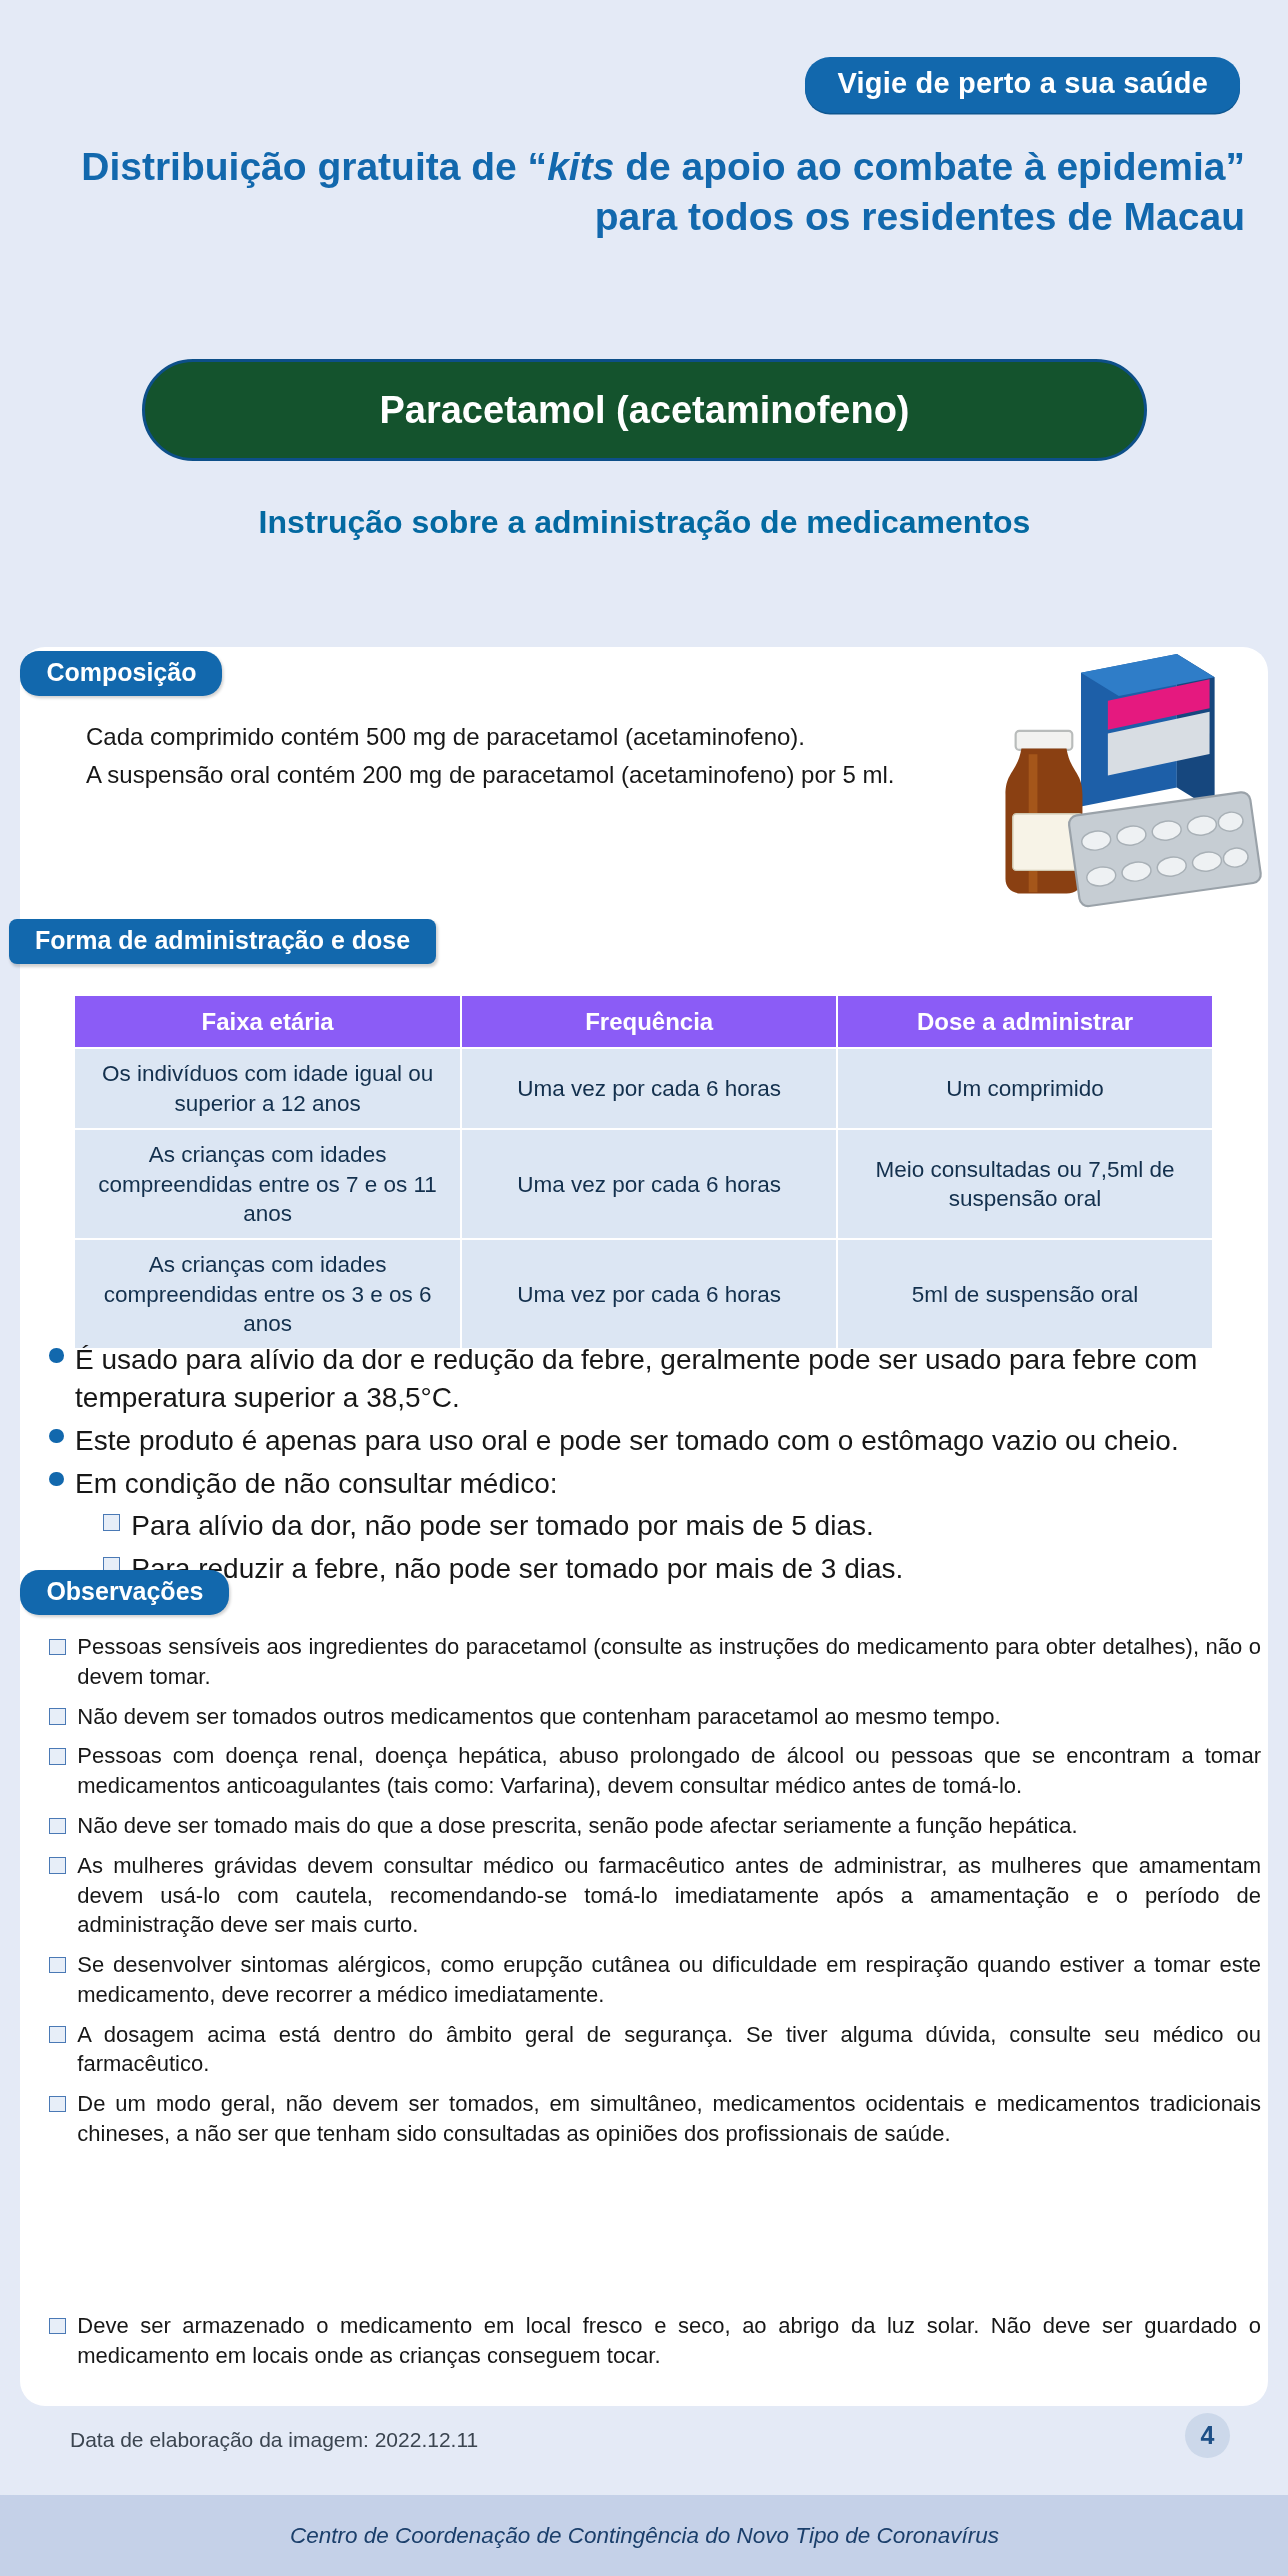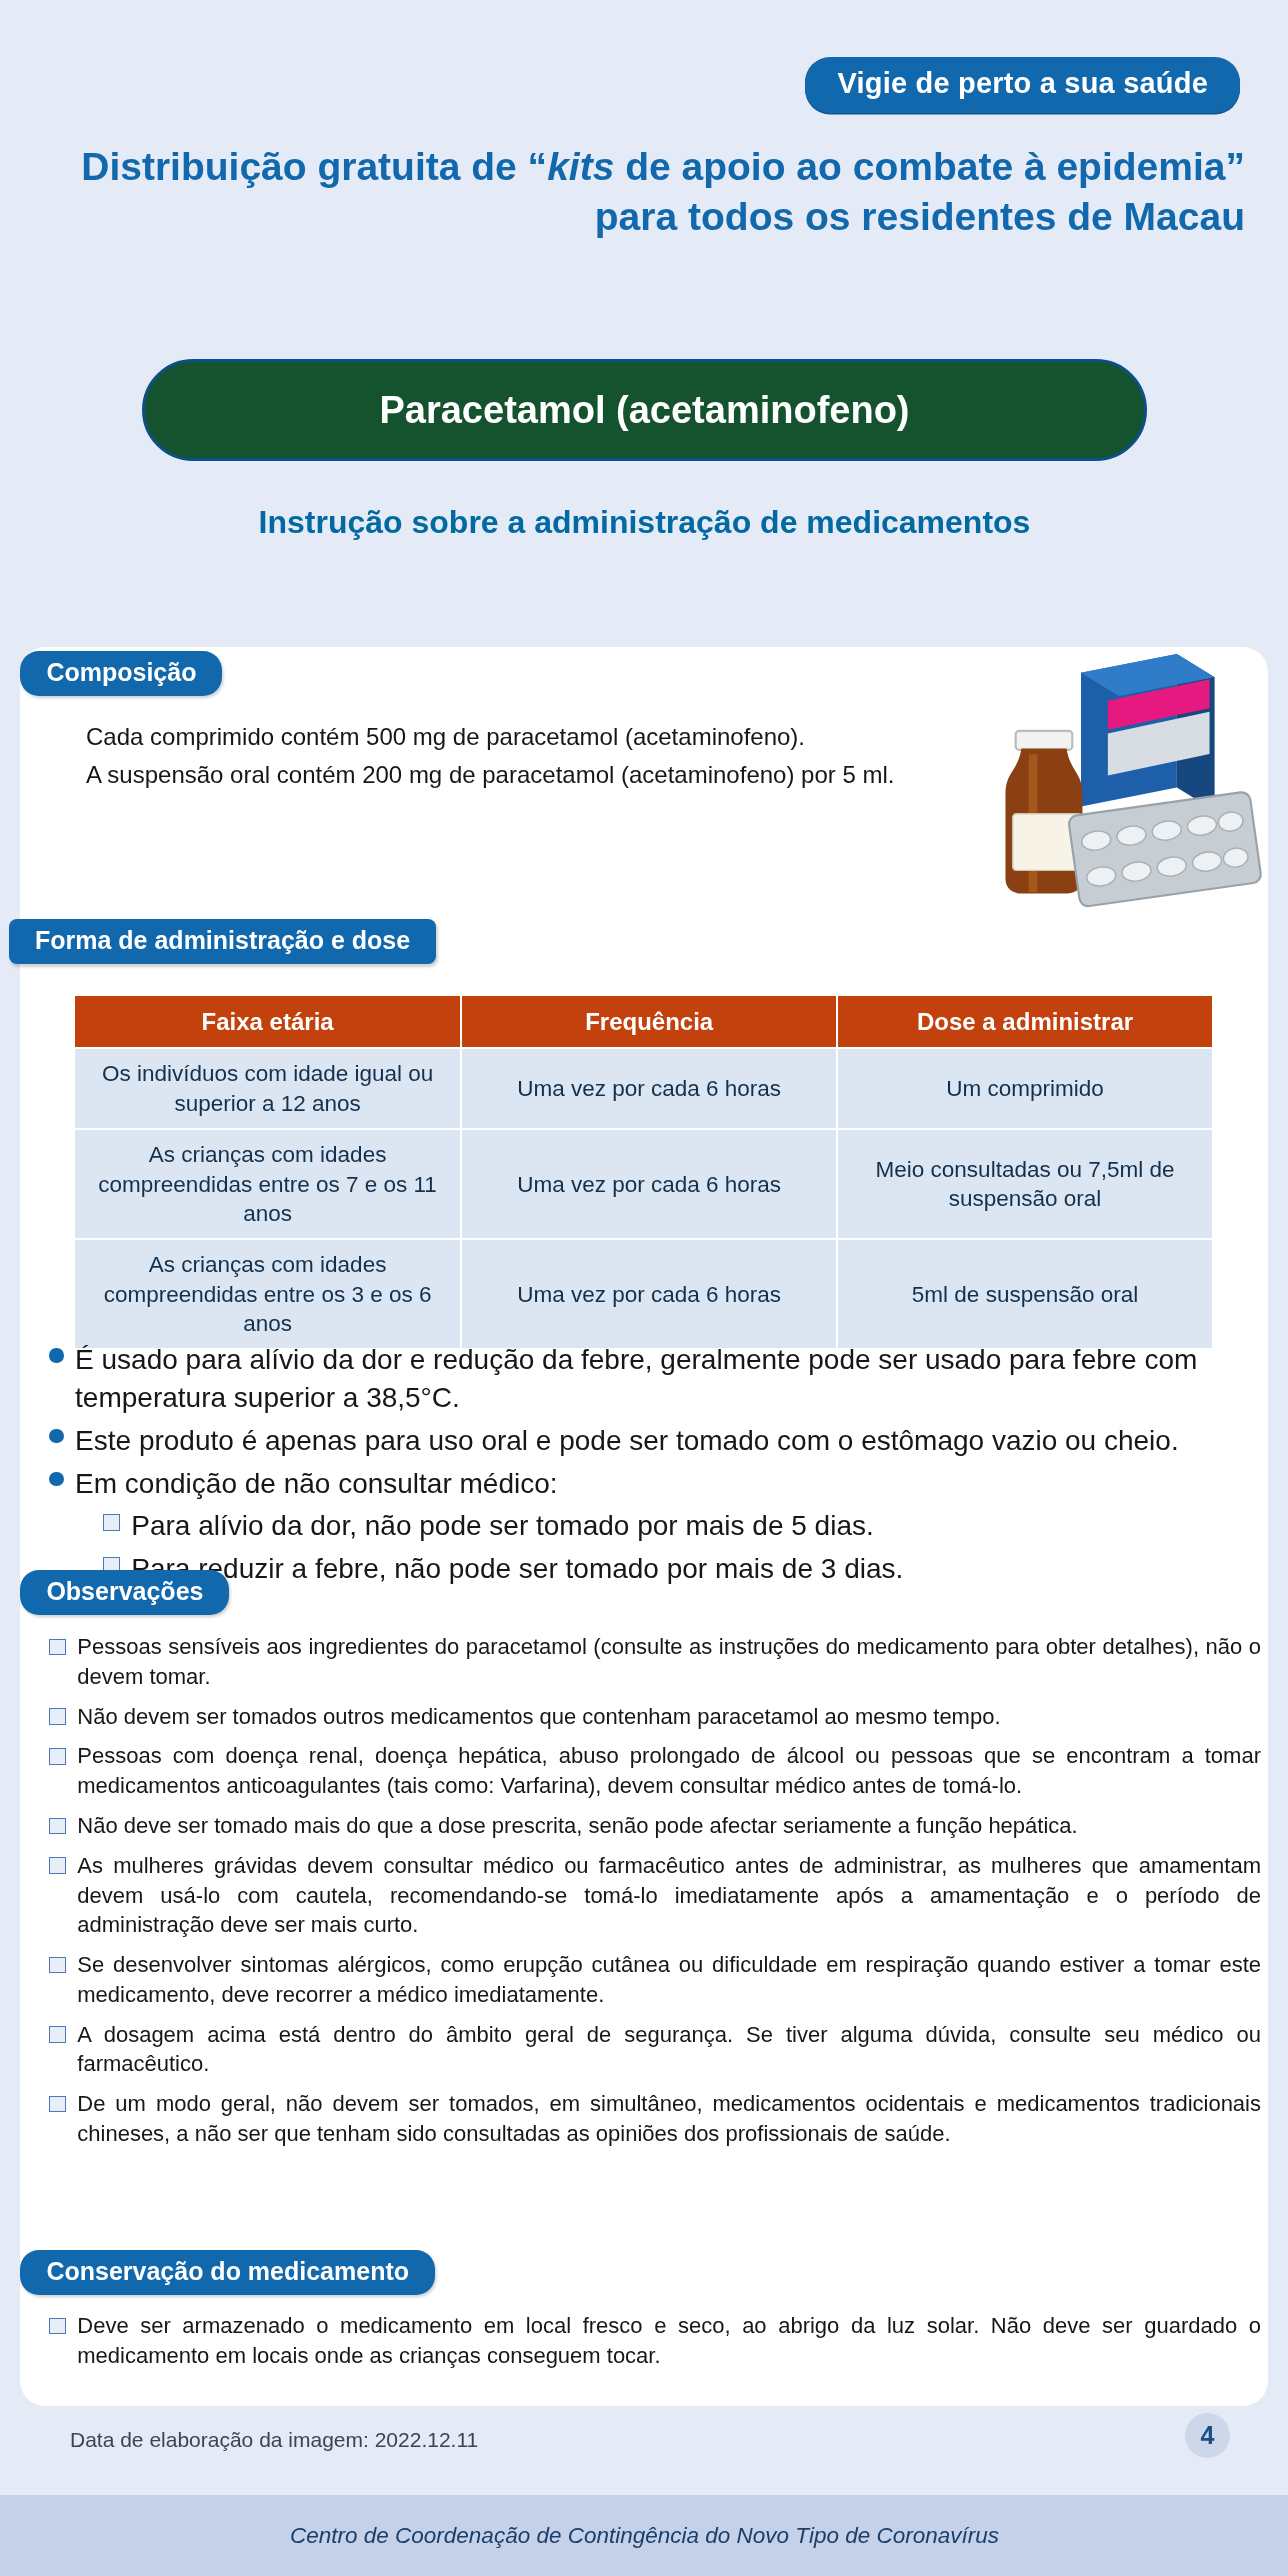--- a/index.html
+++ b/index.html
@@ -119,21 +119,21 @@
   
   .tbl {
     position: absolute;
     top: 994px; left: 73px;
     width: 1141px;
     border-collapse: separate;
     border-spacing: 2.2px;
     font-size: 22.5px;
   }
   .tbl th {
-    background: #c2410c;
+    background: #8b5cf6;
     color: #fff;
     font-size: 24px;
     font-weight: bold;
     padding: 11.6px 4.4px;
     text-align: center;
   }
   .tbl td {
     background: #dce6f3;
     color: #13304d;
     text-align: center;
@@ -371,21 +371,20 @@
     <div class="row">
       <span class="sqbox"></span>
       <span>A dosagem acima está dentro do âmbito geral de segurança. Se tiver alguma dúvida, consulte seu médico ou farmacêutico.</span>
     </div>
     <div class="row">
       <span class="sqbox"></span>
       <span>De um modo geral, não devem ser tomados, em simultâneo, medicamentos ocidentais e medicamentos tradicionais chineses, a não ser que tenham sido consultadas as opiniões dos profissionais de saúde.</span>
     </div>
   </div>
 
-  <div class="sec-label" id="sec-cons">Conservação do medicamento</div>
   <div class="cons">
     <div class="row">
       <span class="sqbox"></span>
       <span>Deve ser armazenado o medicamento em local fresco e seco, ao abrigo da luz solar. Não deve ser guardado o medicamento em locais onde as crianças conseguem tocar.</span>
     </div>
   </div>
 
   <div class="date">Data de elaboração da imagem: 2022.12.11</div>
   <div class="pagenum">4</div>
   <div class="footer">

